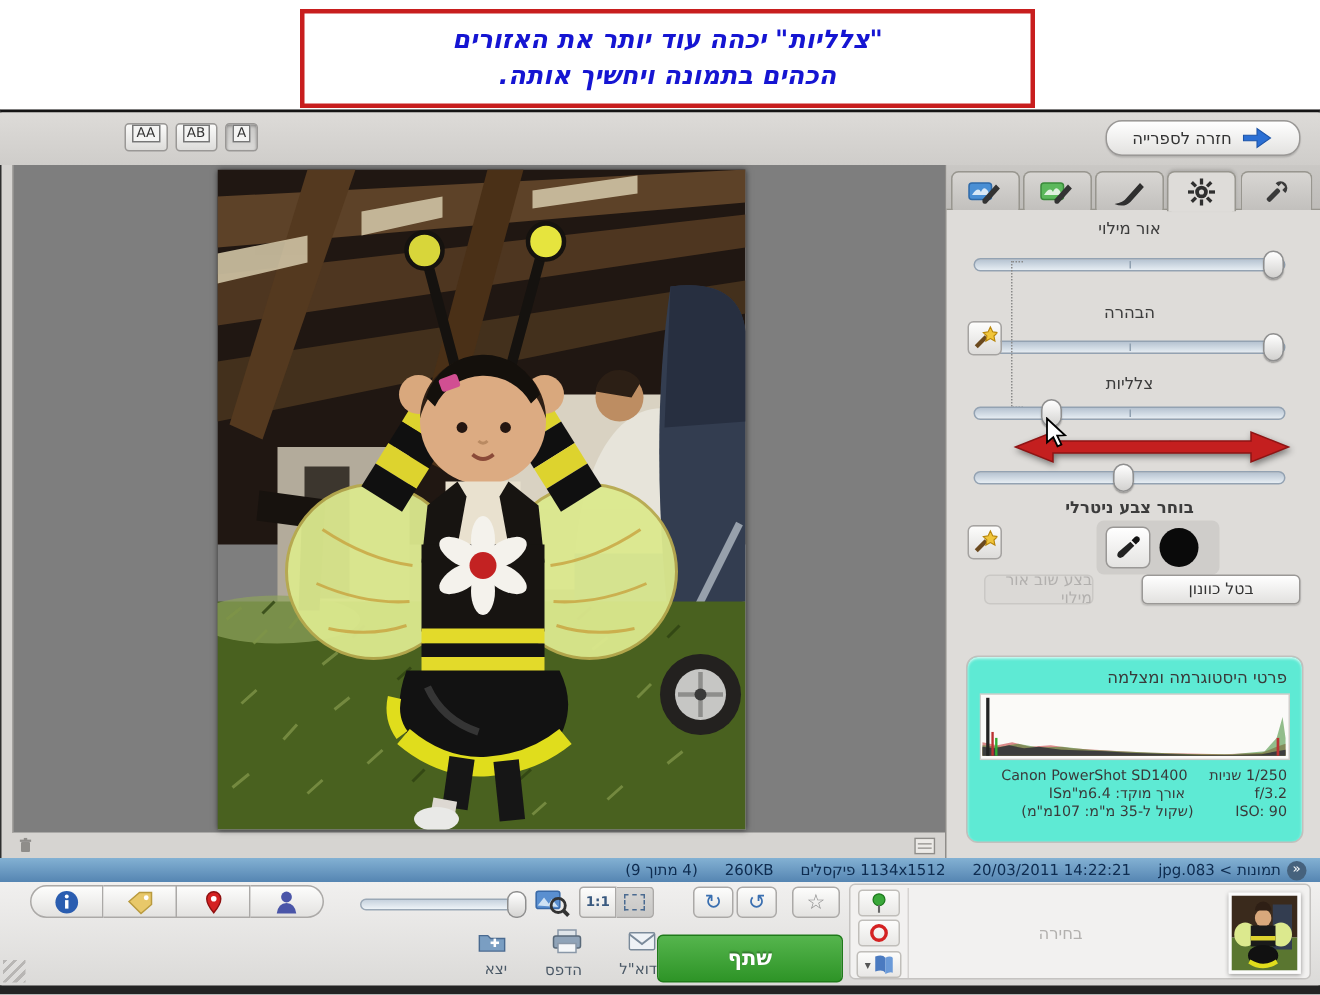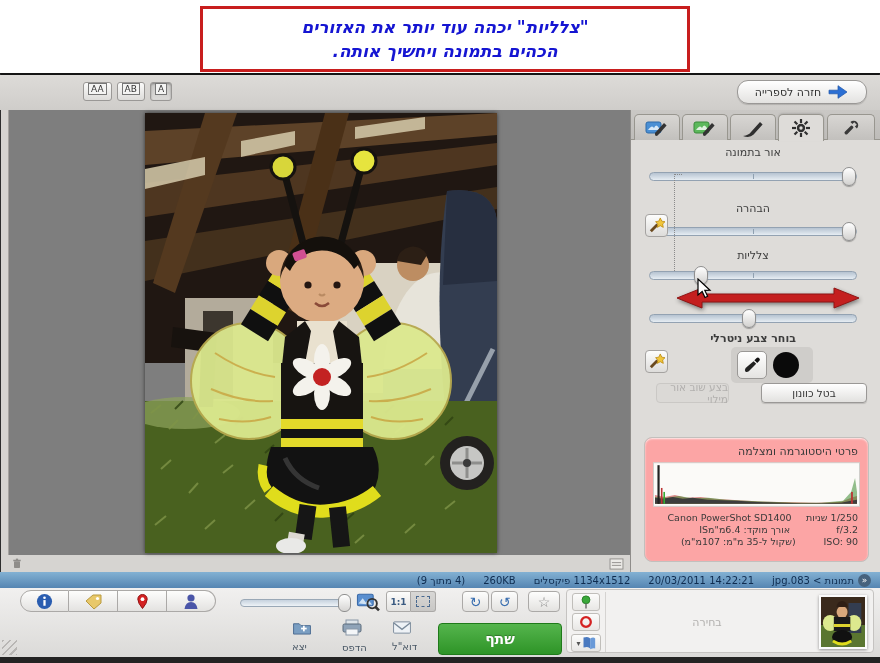--- a/index.html
+++ b/index.html
@@ -100,21 +100,21 @@
   }
   .swatch{width:26px;height:26px;border-radius:50%;background:#0a0a0a;}
   .panelbtn{
     position:absolute;height:20px;border-radius:4px;font-size:10.5px;direction:rtl;
     display:flex;align-items:center;justify-content:center;box-sizing:border-box;
   }
   .panelbtn.primary{background:linear-gradient(#ffffff,#e2e1df);border:1px solid #9a9896;color:#333;box-shadow:0 1px 1px rgba(0,0,0,.15);}
   .panelbtn.disabled{background:#dbd9d6;border:1px solid #cac8c5;color:#b2b0ae;}
   .histbox{
     position:absolute;left:13px;top:327px;width:225px;height:125px;
-    background:#fca5a5;border:1px solid #c2c0bd;border-radius:8px;box-sizing:border-box;
+    background:#5eead4;border:1px solid #c2c0bd;border-radius:8px;box-sizing:border-box;
     box-shadow:inset 0 1px 2px rgba(255,255,255,.8);
   }
   .histbox h4{margin:7px 10px 4px 0;font-size:11px;font-weight:normal;color:#3a3a3a;text-align:right;direction:rtl;}
   .histplot{margin:0 8px;width:207px;height:45px;}
   .camrow{display:flex;direction:rtl;font-size:9.5px;color:#3a3a3a;margin:1px 10px 0 8px;}
   .camrow .v{white-space:nowrap;}
   .camrow .t{flex:1;text-align:center;white-space:nowrap;}
   .redarrow{position:absolute;filter:drop-shadow(1px 2px 2px rgba(0,0,0,.45));z-index:5;}
   .cursor{position:absolute;z-index:6;}
   
@@ -166,21 +166,21 @@
   .thumbnail{
     position:absolute;left:252px;top:5px;width:48px;height:54px;
     border:2px solid #fbfbfb;box-shadow:0 1px 3px rgba(0,0,0,.4);box-sizing:border-box;
   }
   .sharebtn{
     position:absolute;left:438px;top:623px;width:122px;height:30px;
     background:linear-gradient(#55b54d,#2e9427);border:1px solid #1f7a1a;border-radius:4px;
     color:#fff;font-size:14px;font-weight:bold;display:flex;align-items:center;justify-content:center;
     text-shadow:0 -1px 1px rgba(0,0,0,.3);
   }
-  .actionitem{position:absolute;width:46px;text-align:left;}
+  .actionitem{position:absolute;width:46px;text-align:right;}
   .actionitem .lbl{font-size:10px;color:#4a5866;margin-top:2px;direction:rtl;}
   .grip{
     position:absolute;left:2px;top:640px;width:15px;height:15px;
     background:repeating-linear-gradient(135deg,#b8b6b4 0 2px,transparent 2px 5px);
   }
 </style>
 </head>
 <body>
 
 <div class="abs app"></div>
@@ -389,21 +389,21 @@
     <div class="tab" style="left:196px;width:48px;">
       <svg width="22" height="20" viewBox="0 0 24 24">
         <g transform="rotate(45 12 12)" fill="#3a3a3a">
           <rect x="10" y="9" width="4" height="13" rx="1.6"></rect>
           <path d="M6.5,7.5 a5.5,5.5 0 1 1 11,0 l-3.4,0 0,-3.2 -4.2,0 0,3.2 z"></path>
         </g>
       </svg>
     </div>
   </div>
 
-  <div class="p-label" style="top:36px;">אור בתמונה</div>
+  <div class="p-label" style="top:36px;">אור מילוי</div>
   <div class="slider" style="left:18px;top:57px;">
     <div class="track"></div>
     <div class="thumb" style="left: calc(96% - 7px);"></div>
   </div>
 
   <div class="p-label" style="top:92px;">הבהרה</div>
   <div class="slider" style="left:18px;top:112px;">
     <div class="track"></div>
     <div class="thumb" style="left: calc(96% - 7px);"></div>
   </div>

